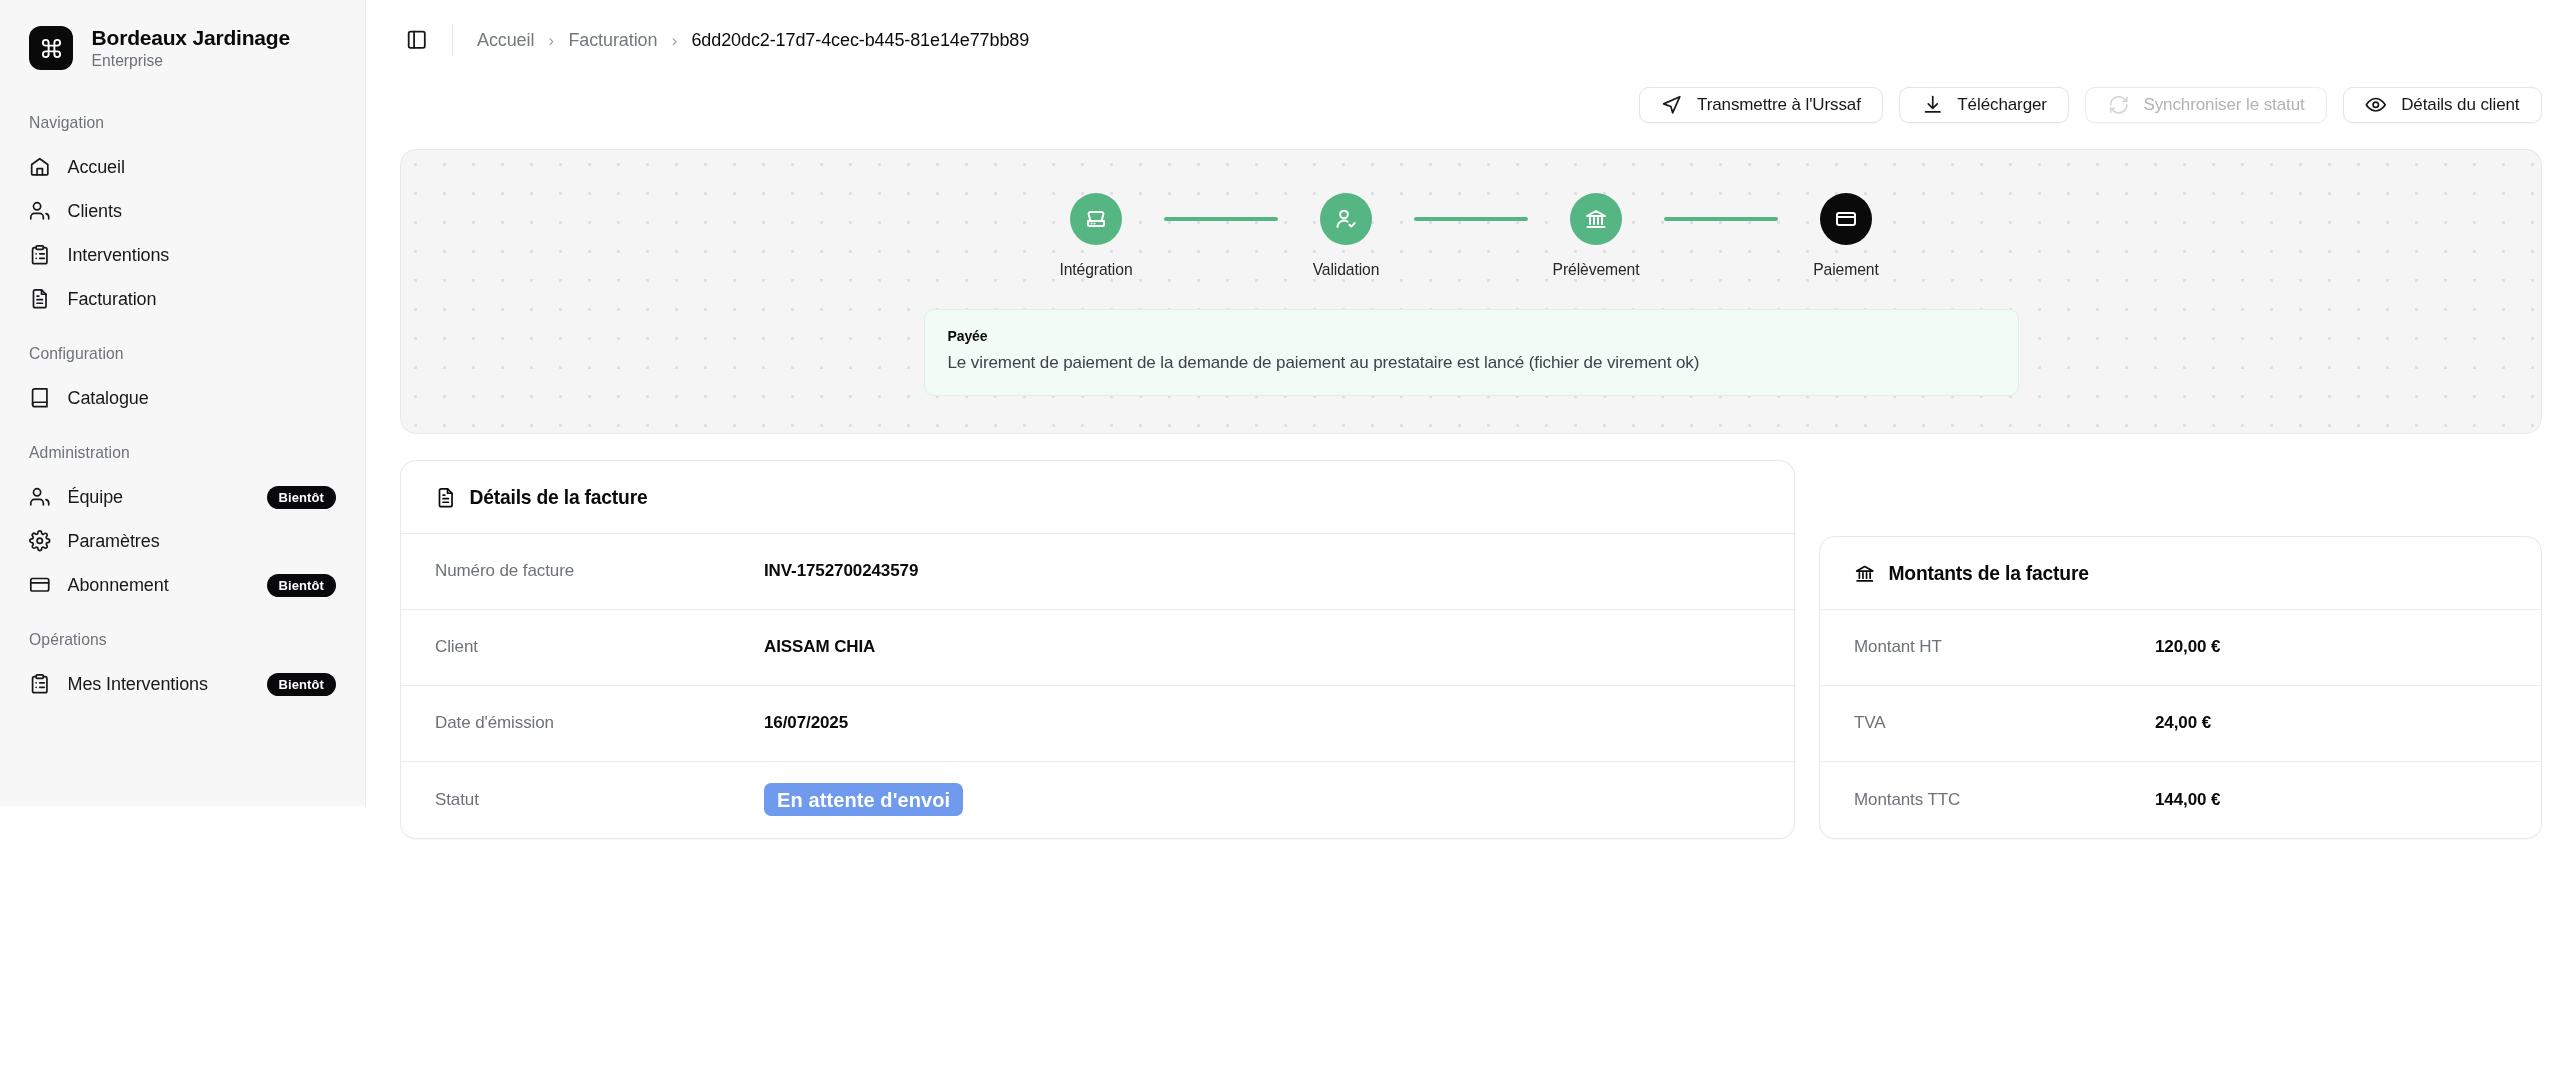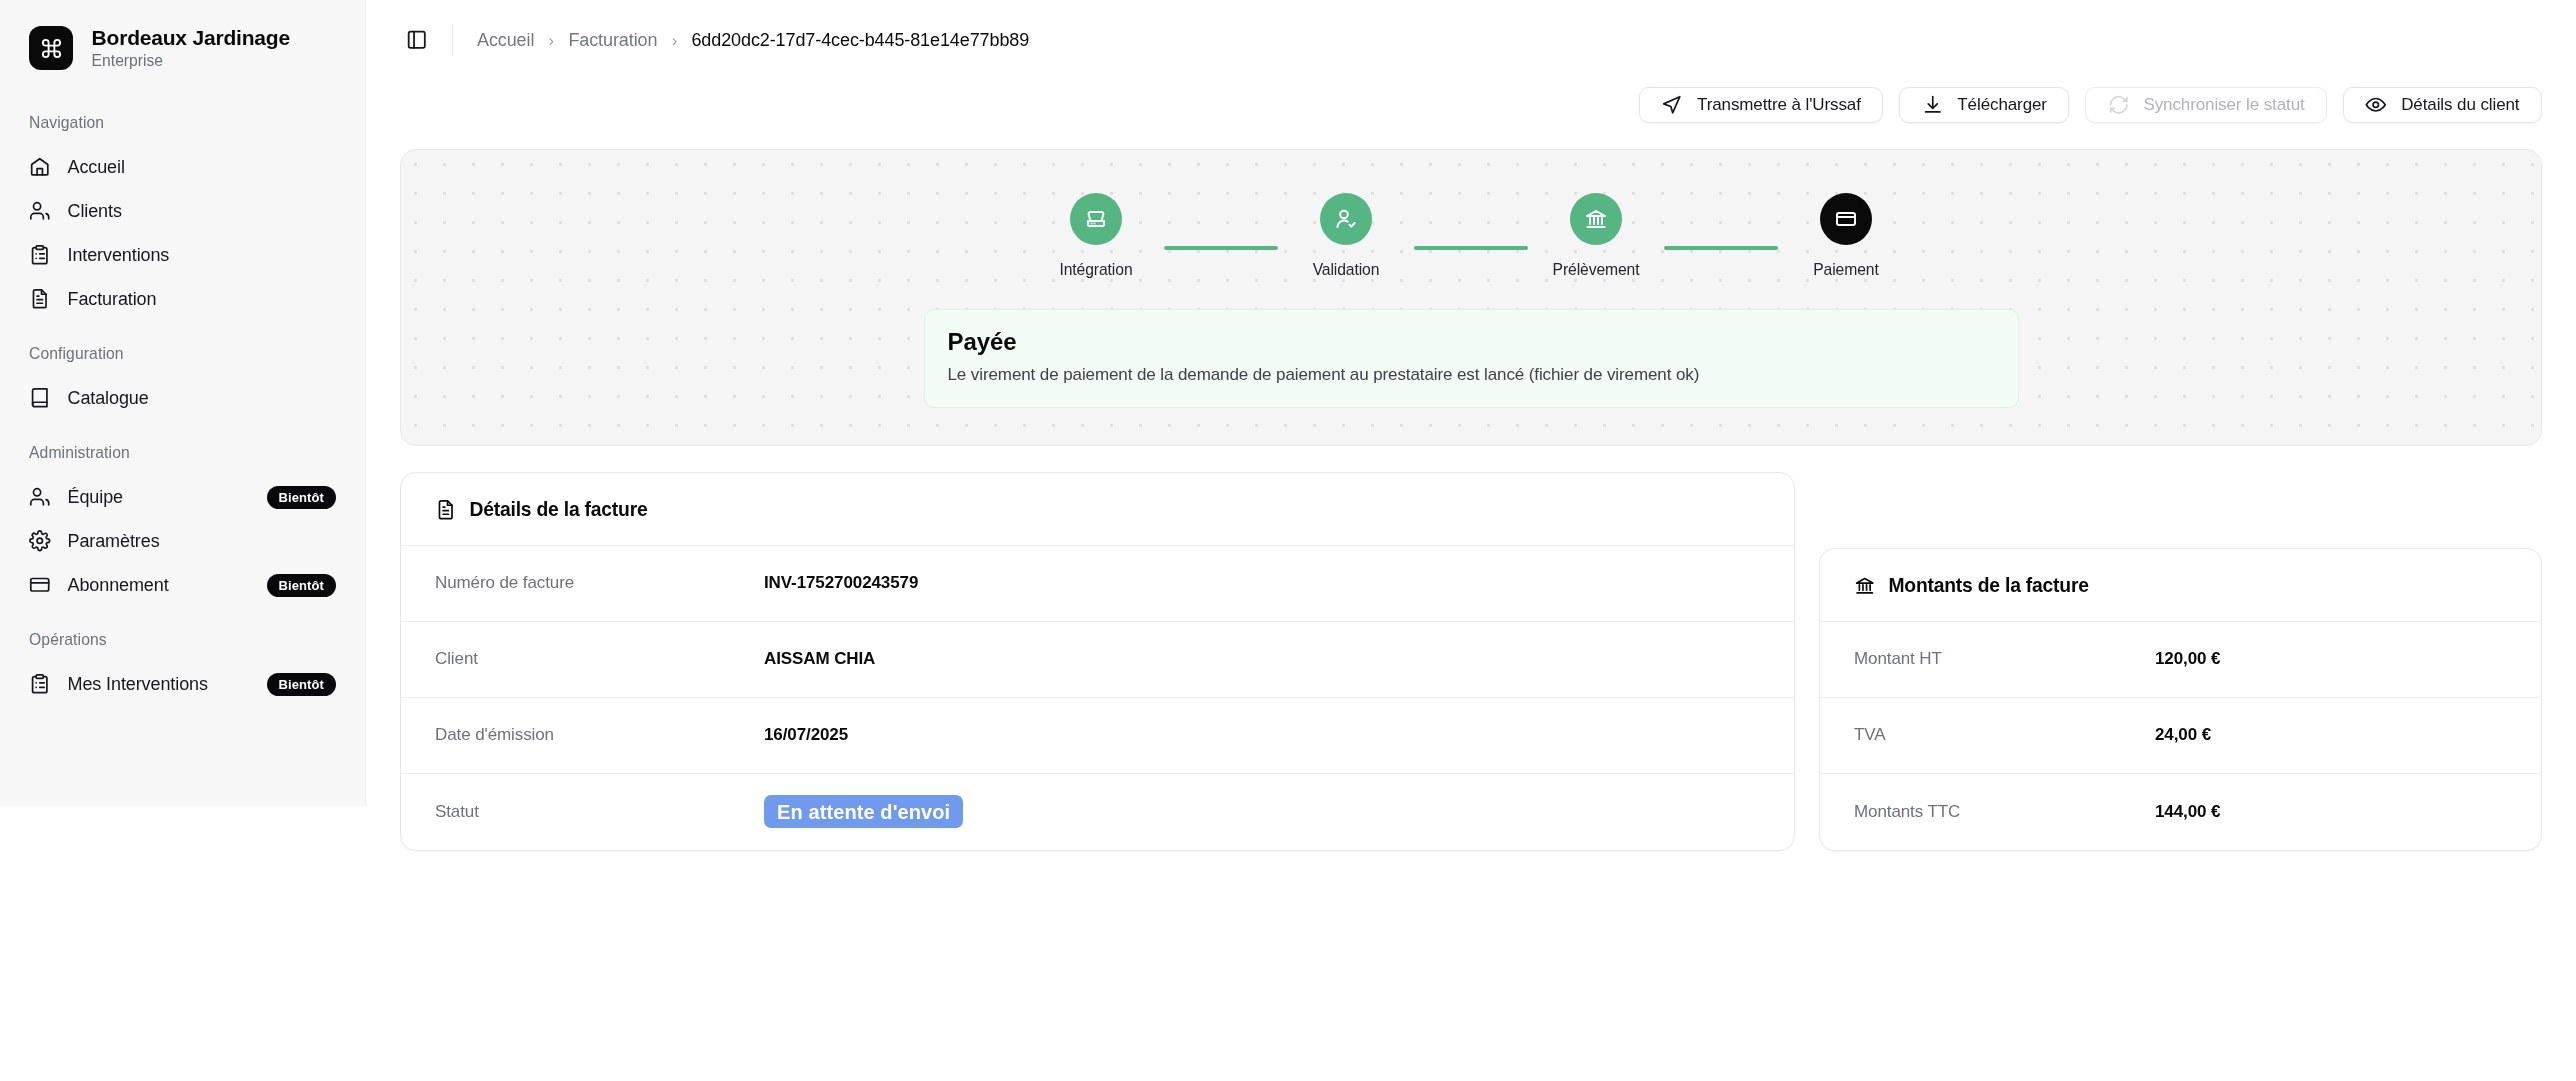--- a/index.html
+++ b/index.html
@@ -83,21 +83,21 @@
   .stepper-card {
     margin: 26px 34px 0 34px;
     border: 1.4px solid #e8e8ea; border-radius: 15.7px;
     background:
       radial-gradient(circle, #e0e0e2 1.6px, transparent 1.6px) 0 0 / 29px 29px,
       #f5f5f6;
     padding: 43px 0 37px 0;
     position: relative;
   }
   .stepper {
-    display: flex; align-items: center; justify-content: center;
+    display: flex; align-items: flex-start; justify-content: center;
     padding: 0 0 0 0;
   }
   .step { display: flex; flex-direction: column; align-items: center; width: 136px; flex: 0 0 136px; }
   .step-circle {
     width: 52px; height: 52px; border-radius: 50%;
     display: flex; align-items: center; justify-content: center;
     color: #fff;
   }
   .step-circle.done { background: #55b583; }
   .step-circle.current { background: #0a0a0a; }
@@ -106,21 +106,21 @@
   .step-line { height: 4.3px; background: #55b583; flex: 0 0 114px; width: 114px; margin-top: 23.6px; border-radius: 2.1px; }
 
   .status-banner {
     margin: 30px auto 0 auto;
     width: 1095px;
     background: #f2fbf5;
     border: 1.4px solid #dff0e6;
     border-radius: 10px;
     padding: 18.6px 23px 21.5px 23px;
   }
-  .status-title { font-size: 24px; font-weight: 700; color: #0a0a0a; letter-spacing: -0.1px; }
+  .status-title { font-size: 14px; font-weight: 700; color: #0a0a0a; letter-spacing: -0.1px; }
   .status-desc { font-size: 17px; color: #3f4249; margin-top: 8.6px; letter-spacing: -0.1px; }
 
   
   .cards { display: flex; gap: 24px; margin: 26px 34px 0 34px; align-items: flex-end; }
   .card {
     border: 1.4px solid #e8e8ea; border-radius: 15.7px; background: #fff;
     box-shadow: 0 0.7px 1.4px rgba(16,24,40,0.03);
     overflow: hidden;
   }
   .card.left { flex: 0 0 1395px; width: 1395px; }

